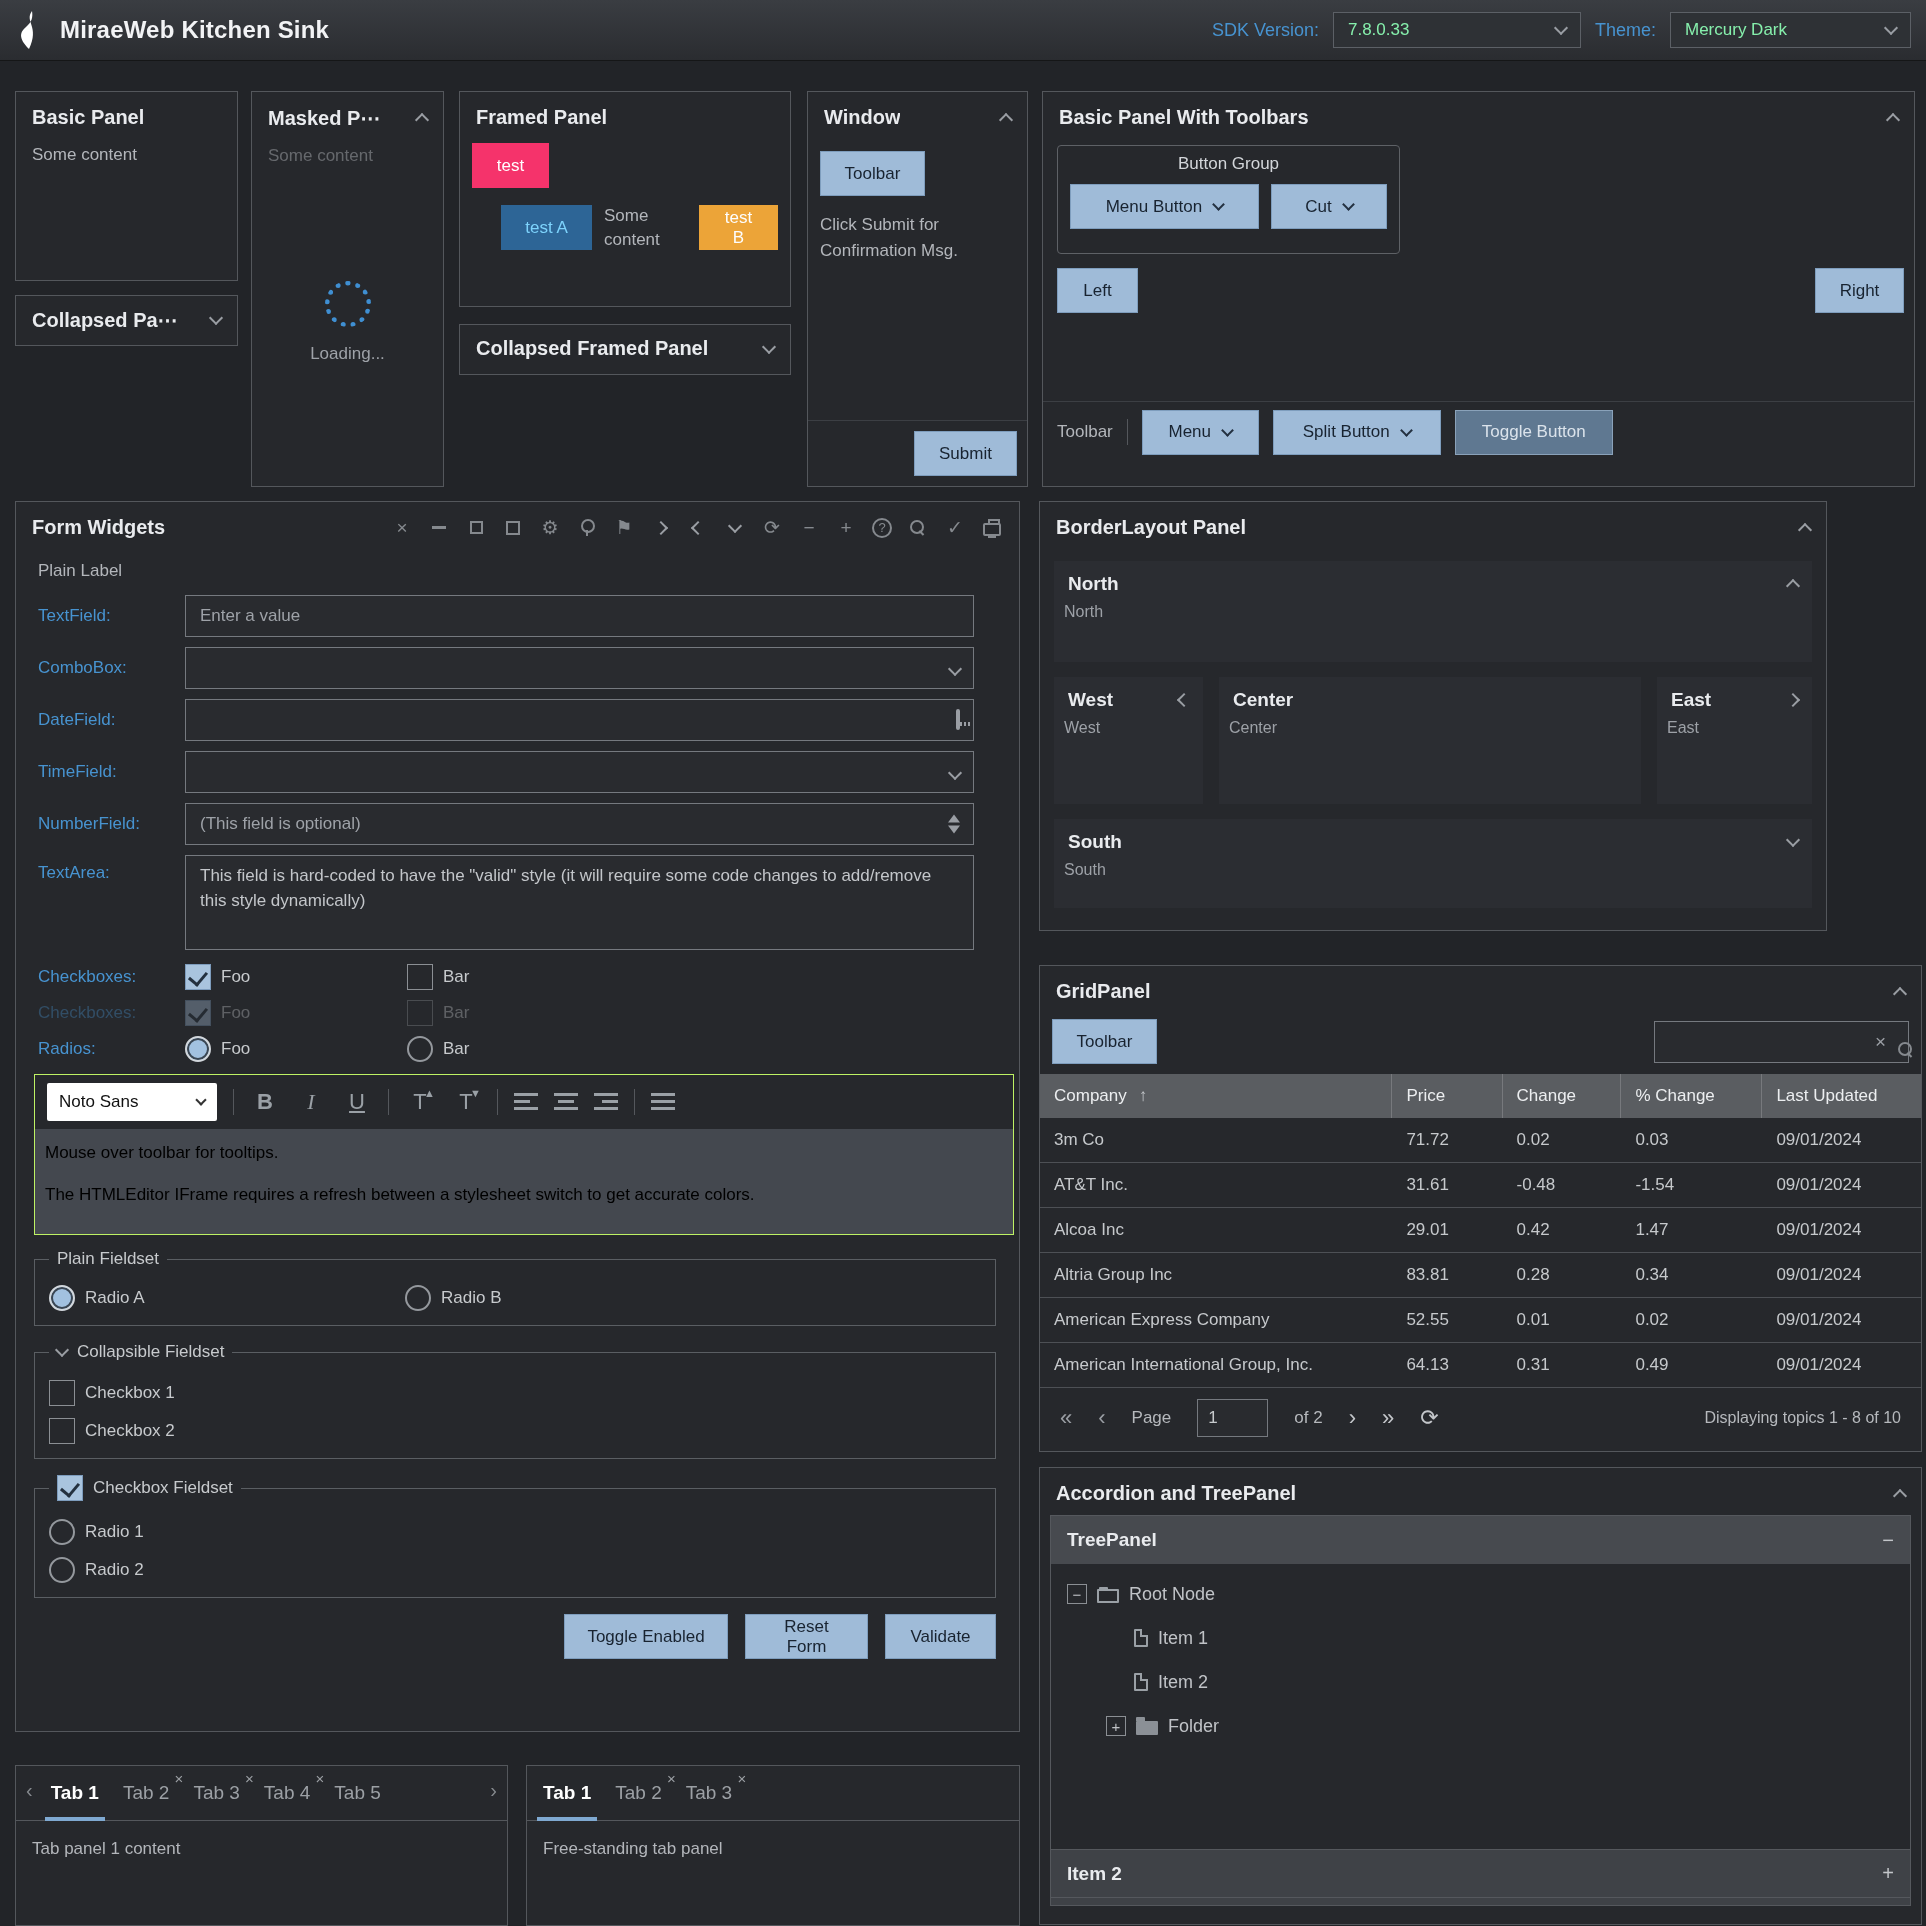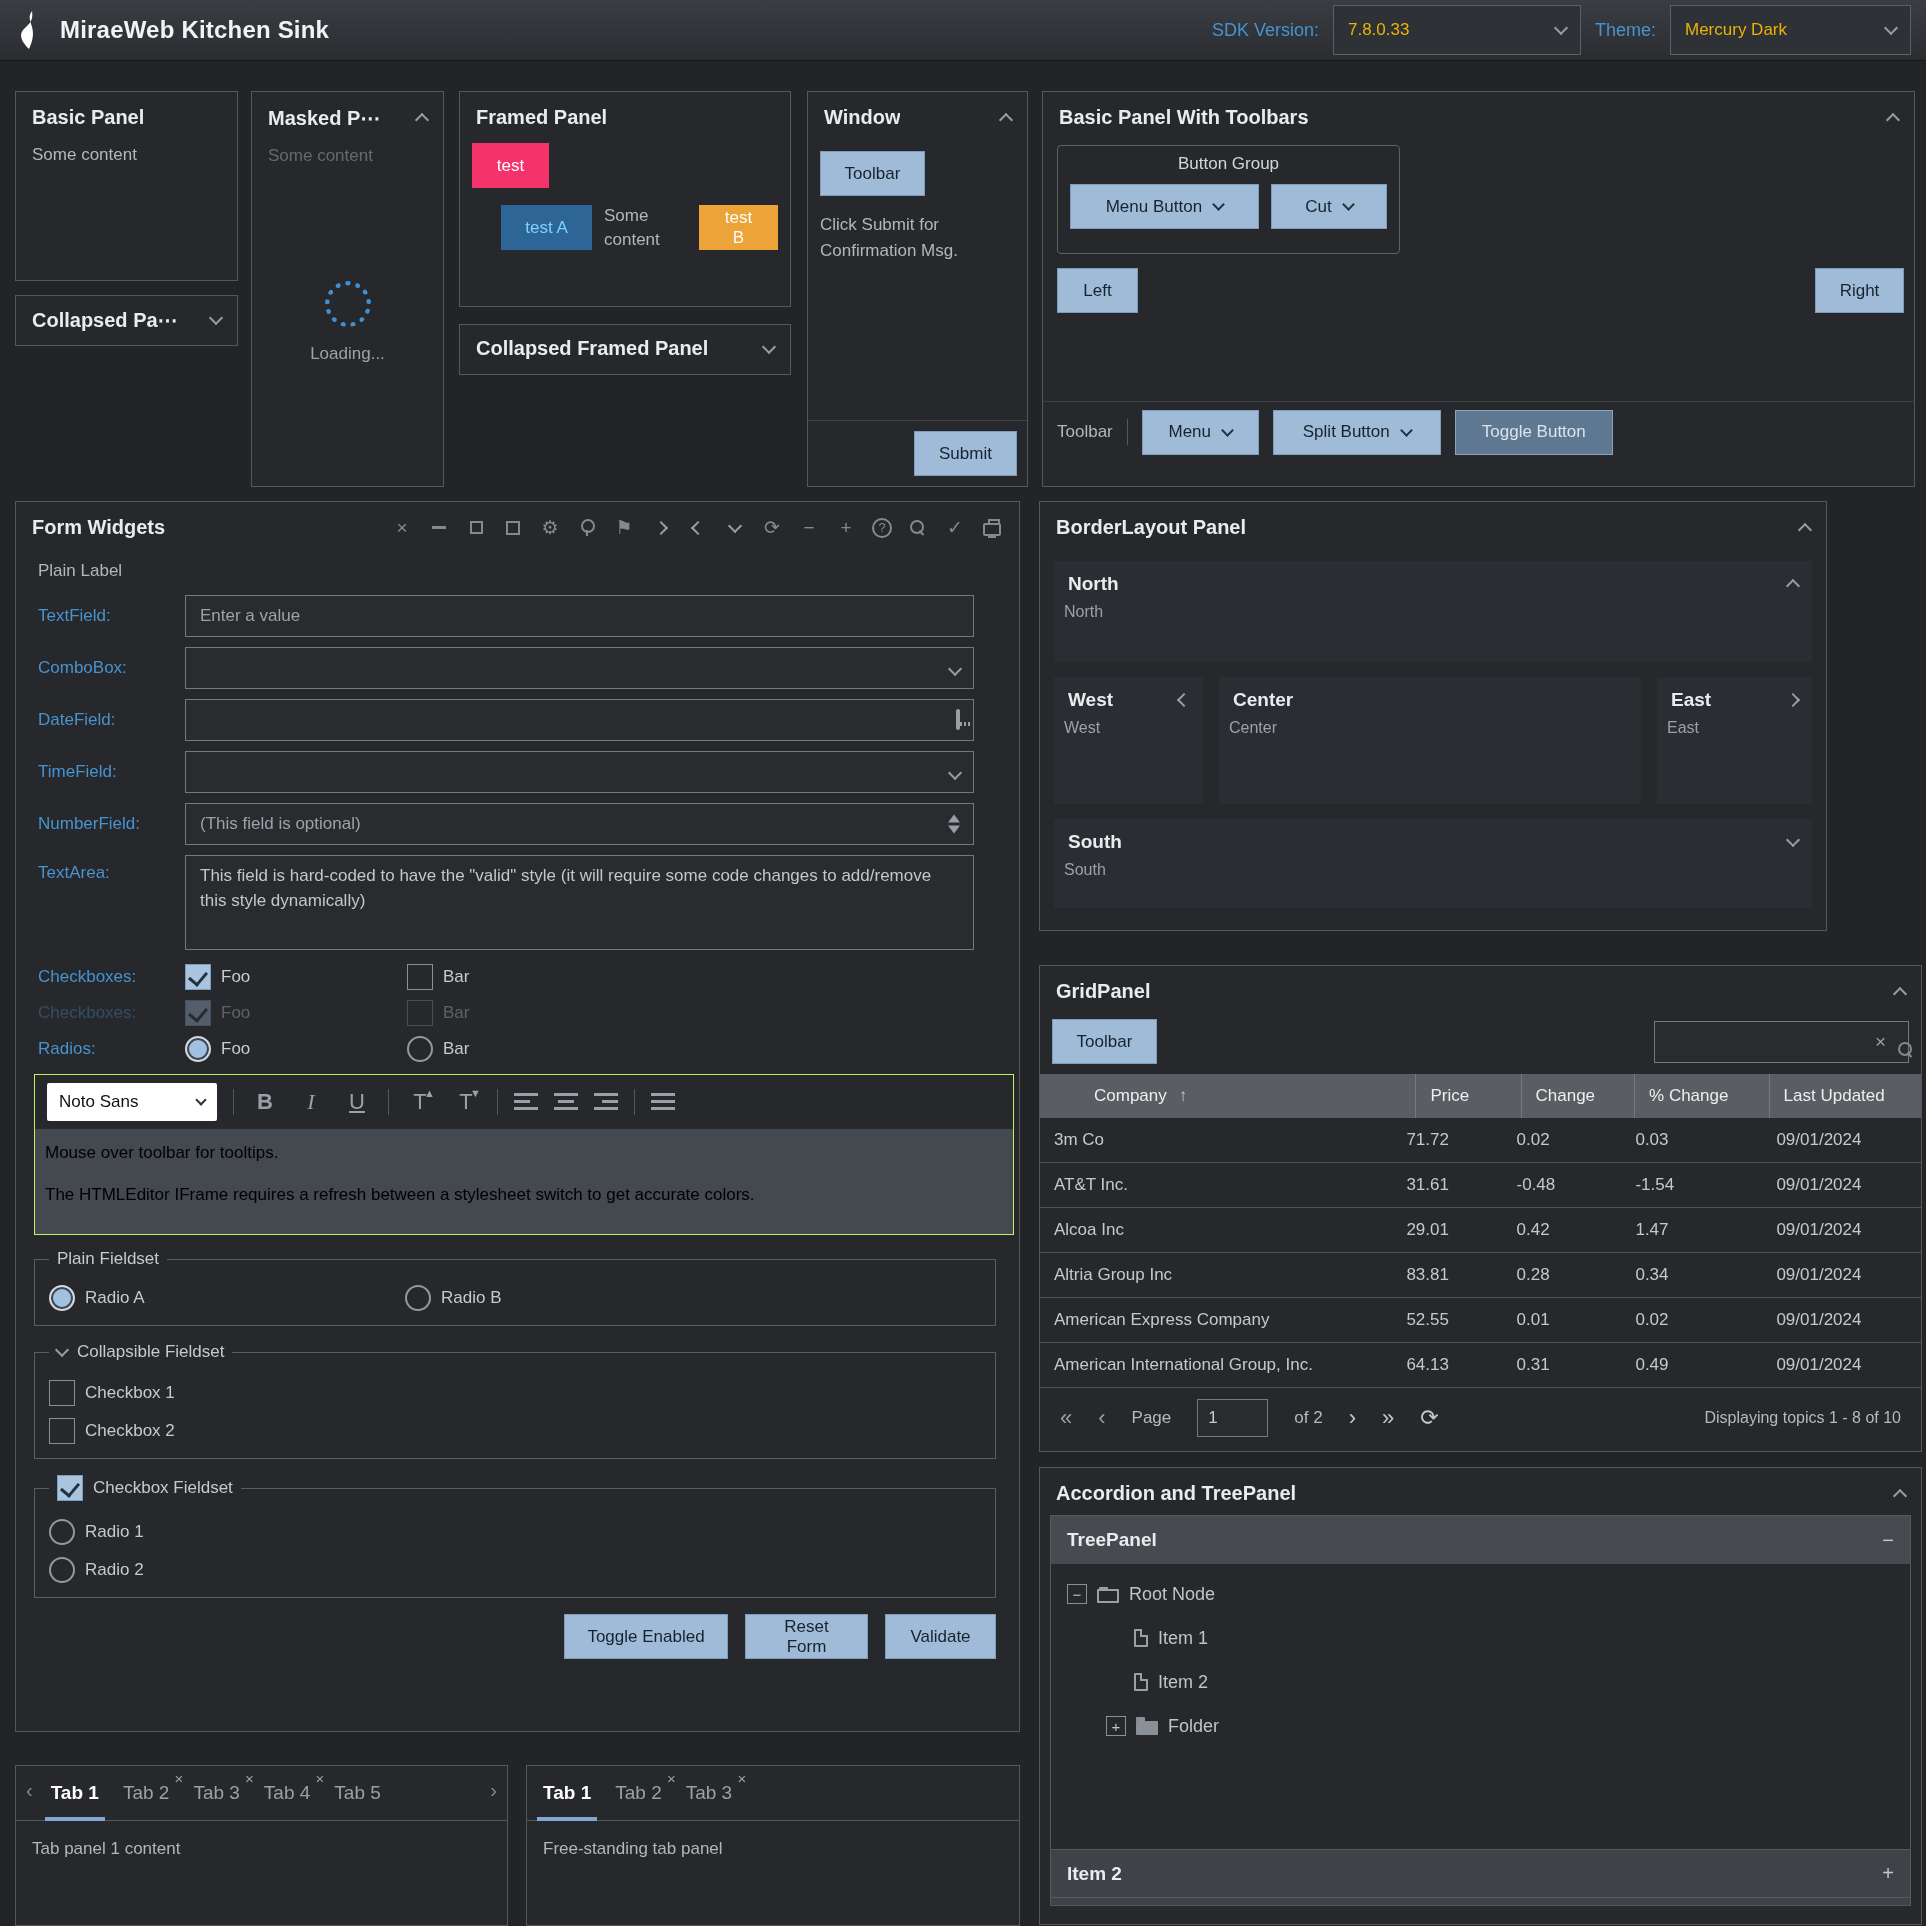--- a/index.html
+++ b/index.html
@@ -8,21 +8,21 @@
   .stage { position:absolute; width:1927px; height:1927px; background:#222428; }
 
   
   .appbar { position:absolute; left:0; top:0; width:1927px; height:61px;
     background:linear-gradient(#3a3d42,#2a2c30); border-bottom:1px solid #151617;
     display:flex; align-items:center; padding:0 16px; }
   .logo { width:30px; height:40px; margin-right:14px; }
   .app-title { color:#f2f3f5; font-size:24px; font-weight:bold; letter-spacing:0.2px; }
   .appbar-right { margin-left:auto; display:flex; align-items:center; gap:14px; }
   .appbar-label { color:#4793d0; font-size:18px; }
-  .hselect { height:50px; border:1px solid #5c6066; background:#2e3135; color:#eab308;
+  .hselect { height:36px; border:1px solid #5c6066; background:#2e3135; color:#86efac;
     font-size:17px; display:flex; align-items:center; padding:0 14px; justify-content:space-between; }
   .hselect.w1{width:248px;} .hselect.w2{width:241px;}
 
   
   .panel { position:absolute; background:#26282c; border:1px solid #54575c; }
   .phead { display:flex; align-items:center; justify-content:space-between;
     padding:14px 16px 10px 16px; }
   .ptitle { color:#e9ebee; font-size:20px; font-weight:bold; white-space:nowrap;
     overflow:hidden; text-overflow:ellipsis; }
   .muted { color:#b3b6bb; font-size:17px; }
@@ -172,21 +172,21 @@
 
   
   .p-grid { left:1039px; top:965px; width:883px; height:487px; }
   .grid-toolbar { display:flex; align-items:center; padding:6px 12px 10px 12px; }
   .gsearch { margin-left:auto; width:255px; height:42px; border:1px solid #75797f; background:#292b2f;
     display:flex; align-items:center; padding:0 10px; gap:12px; }
   .gsearch input { flex:1; background:transparent; border:none; outline:none; color:#c7cacd;
     font-size:17px; min-width:10px; font-family:"Liberation Sans",sans-serif; }
   .gsearch .x { color:#9a9ea4; font-size:19px; cursor:pointer; }
   .ghead, .grow { display:grid; grid-template-columns:40% 12.5% 13.5% 16% 18%; }
-  .ghead { background:#5a5d61; height:44px;padding-left:40px; }
+  .ghead { background:#5a5d61; height:44px; }
   .ghead .gcell { color:#eceef0; font-size:17px; display:flex; align-items:center; gap:12px;
     padding:0 14px; border-right:1px solid #77797d; }
   .ghead .gcell:last-child { border-right:none; }
   .sort-arrow { color:#c3c6ca; font-size:17px; }
   .grow { height:45px; border-bottom:1px solid #4d5055; }
   .grow .gcell { color:#c6c9cc; font-size:17px; display:flex; align-items:center; padding:0 14px; }
   .pager { height:59px; display:flex; align-items:center; gap:26px; padding:0 20px; color:#9a9ea4; }
   .pager .pgbtn { font-size:22px; cursor:pointer; }
   .pager .pglabel { font-size:17px; color:#b6b9bd; }
   .pageno { width:71px; height:38px; background:#292b2f; border:1px solid #75797f; color:#c7cacd;

